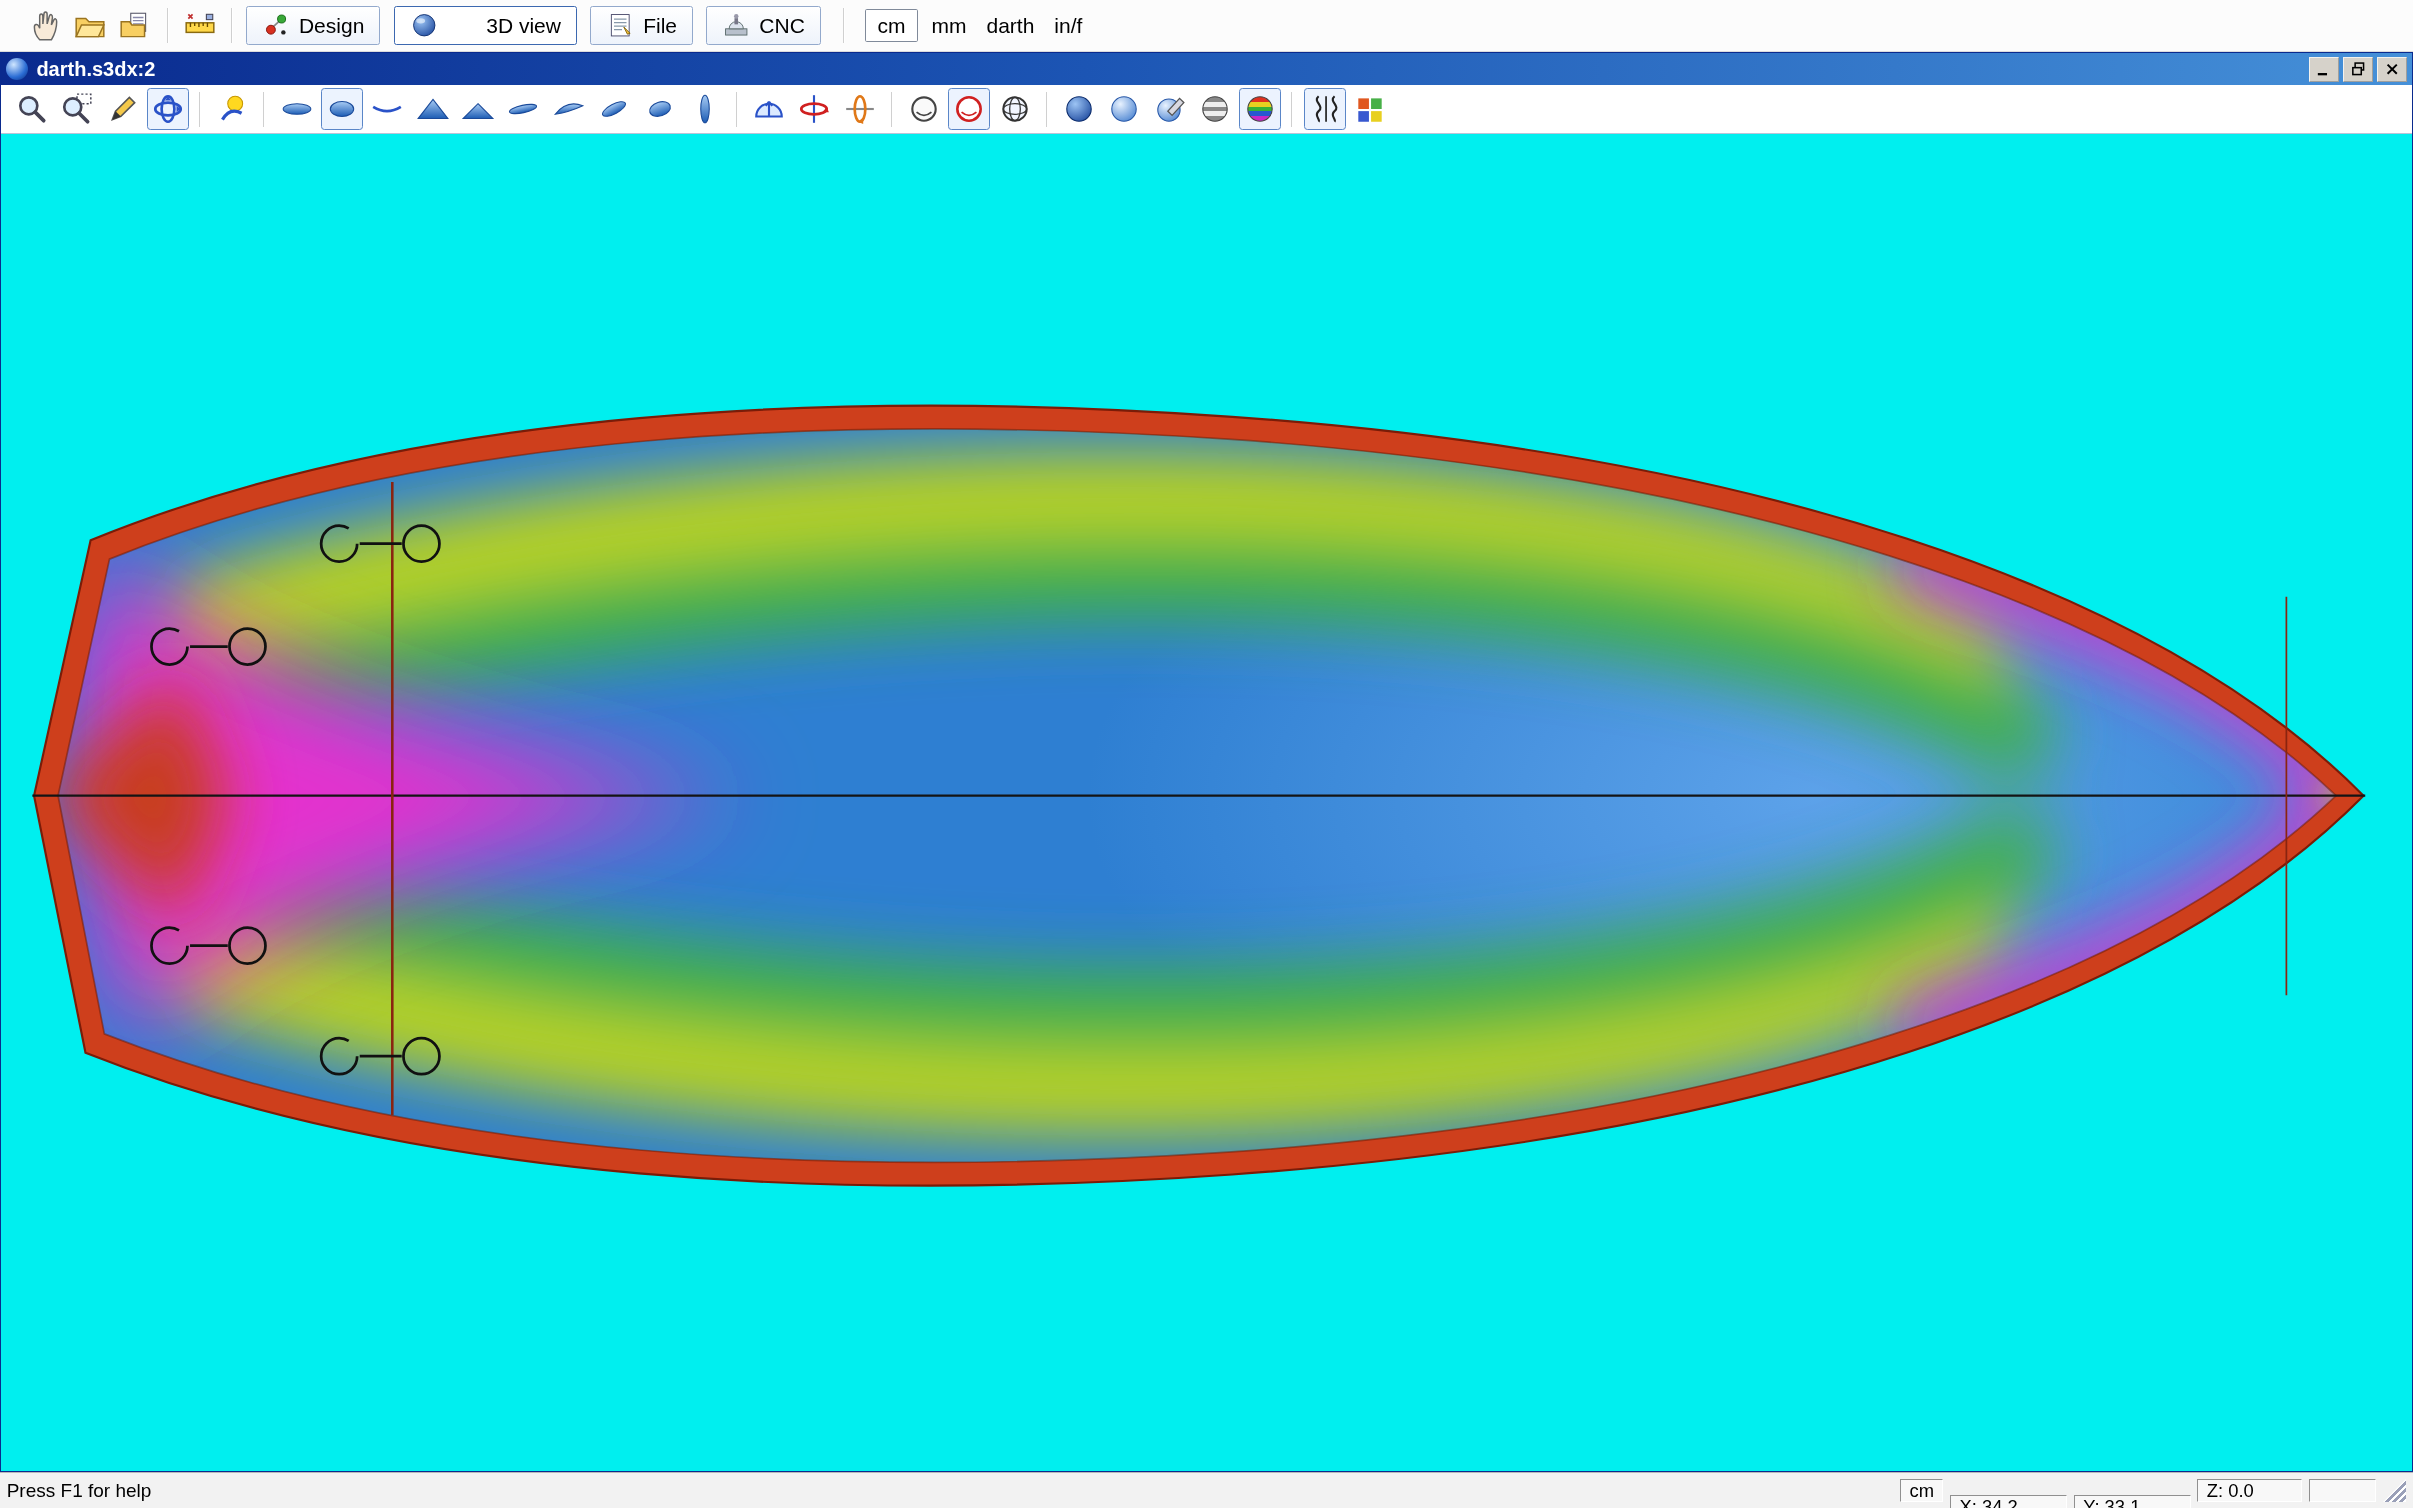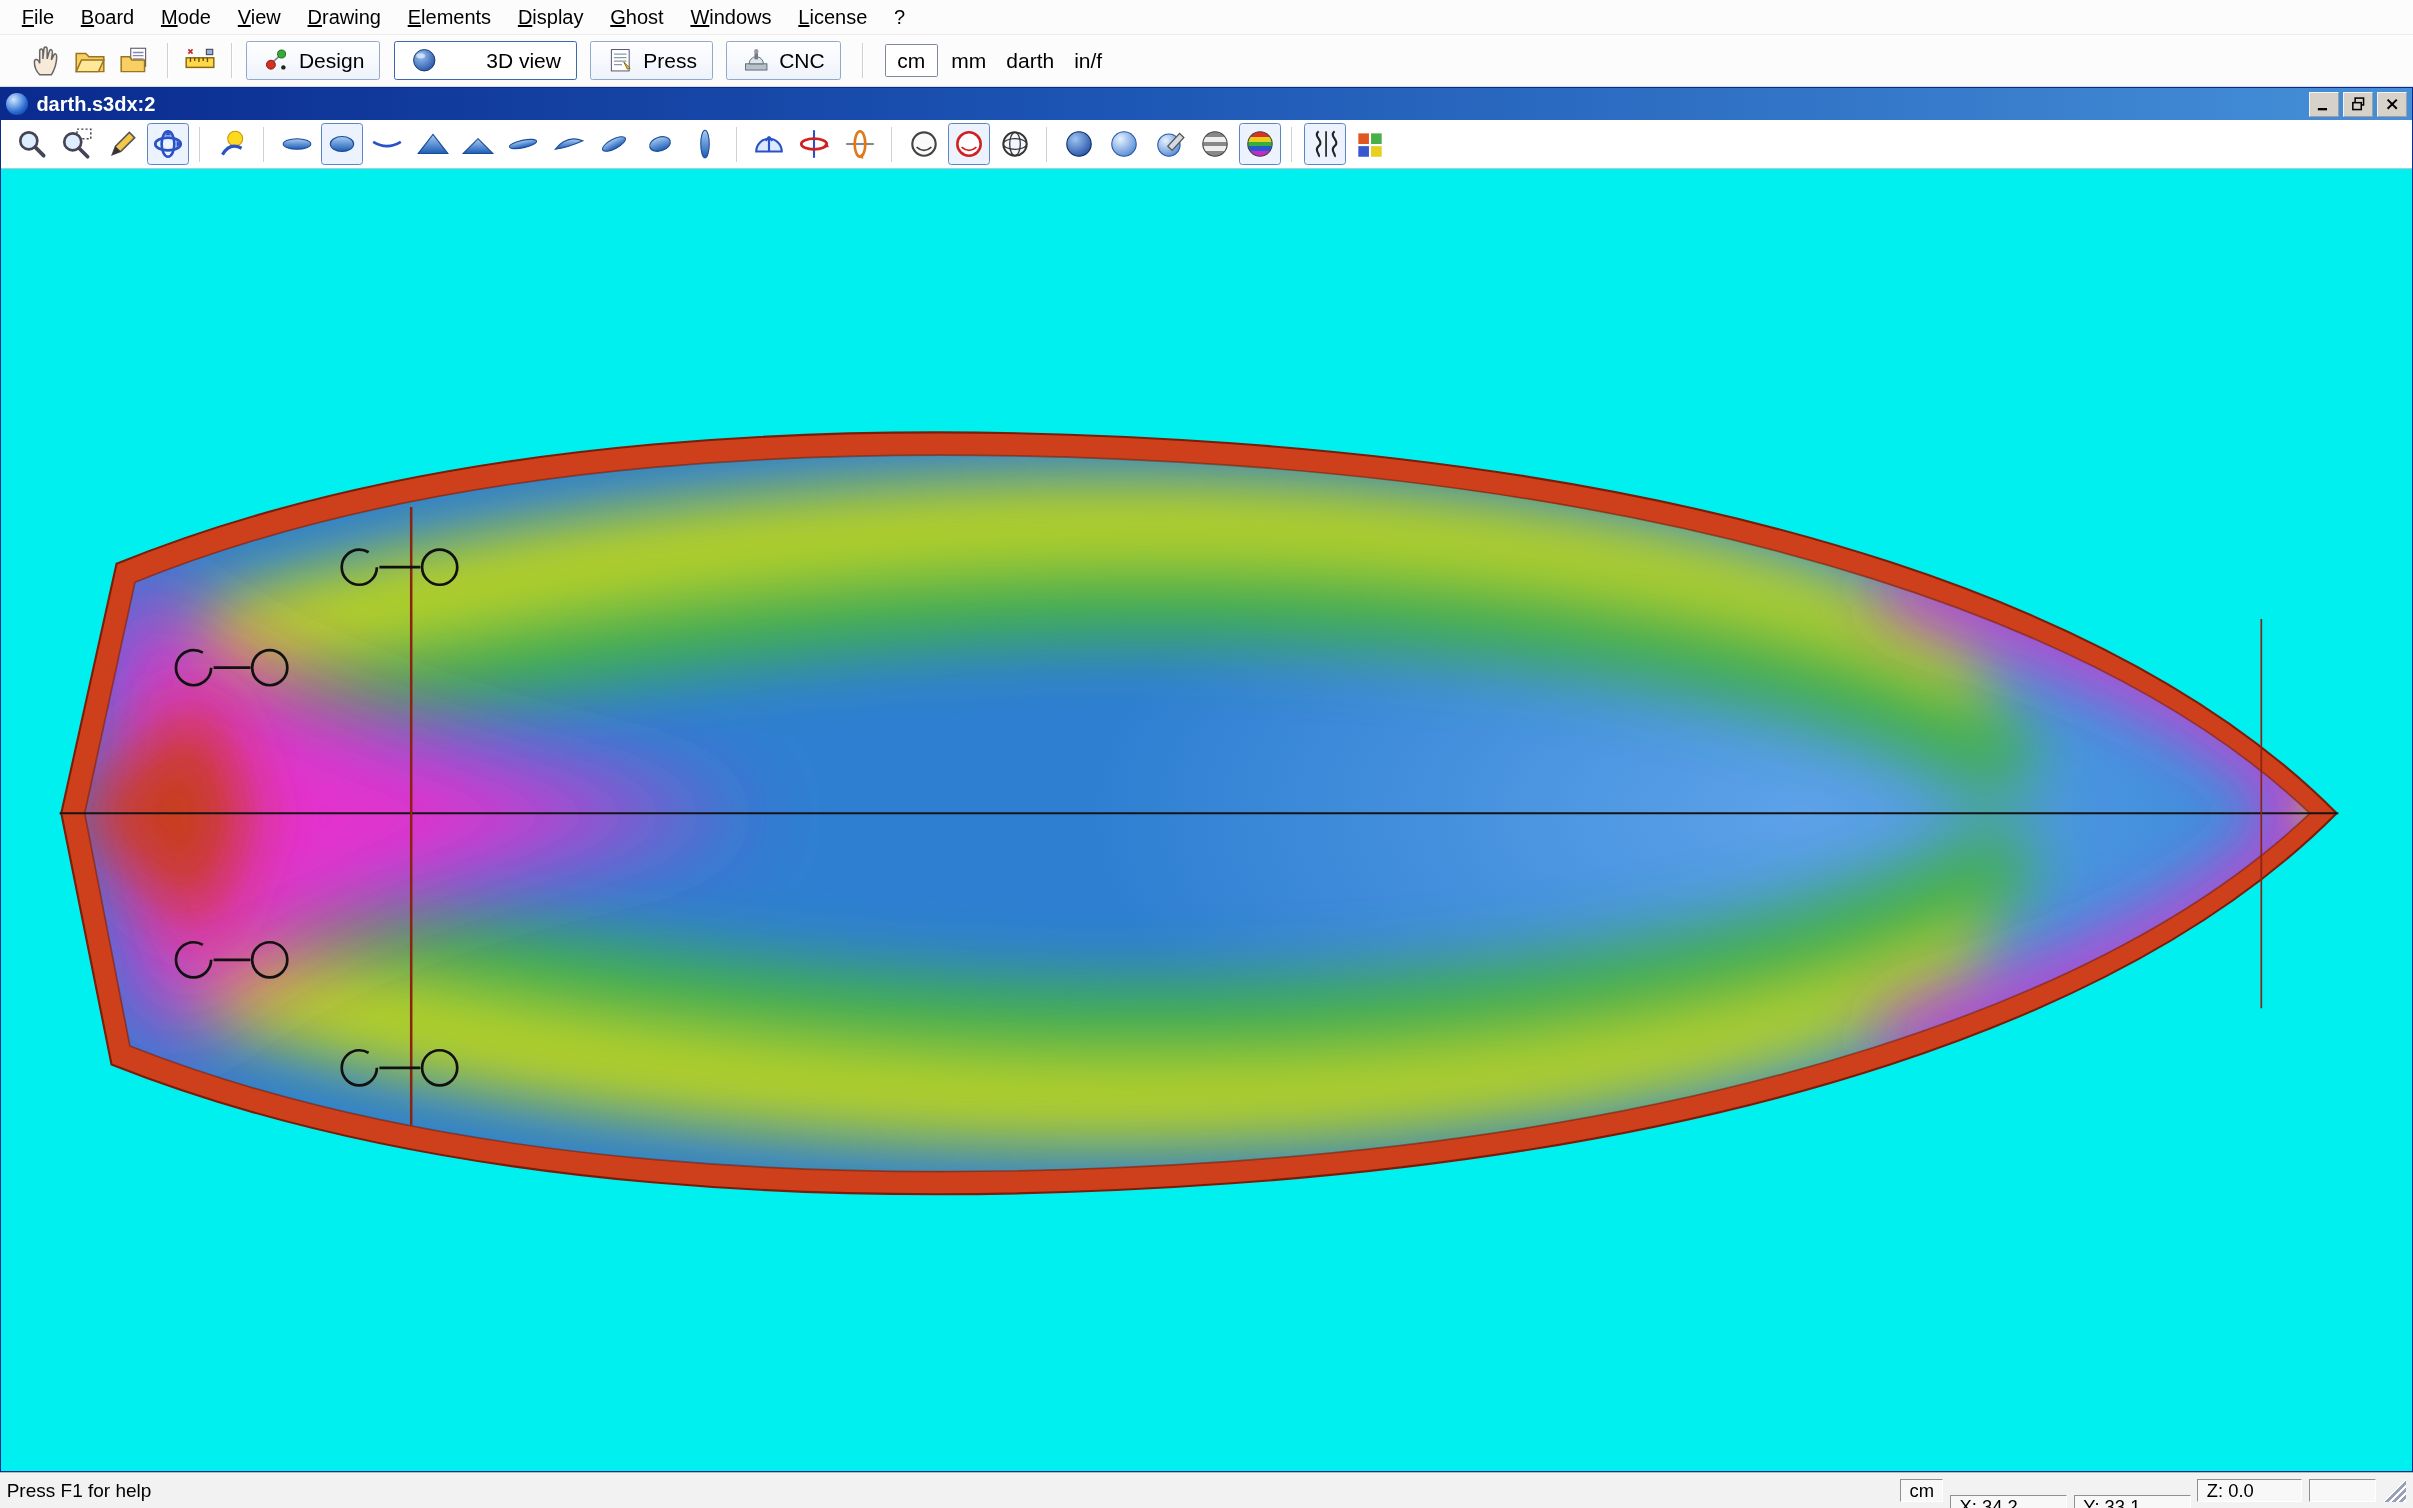--- a/index.html
+++ b/index.html
@@ -258,33 +258,20 @@
   <symbol id="sym-grid" viewBox="0 0 32 32">
     <rect x="5" y="6" width="10" height="10" fill="#e05820"></rect>
     <rect x="17" y="6" width="10" height="10" fill="#48b048"></rect>
     <rect x="5" y="18" width="10" height="10" fill="#3858d0"></rect>
     <rect x="17" y="18" width="10" height="10" fill="#e8d020"></rect>
   </symbol>
 </svg>
 
 <div class="app">
 
-  <div class="menubar">
-    <span class="menu-item">File</span>
-    <span class="menu-item">Board</span>
-    <span class="menu-item">Mode</span>
-    <span class="menu-item">View</span>
-    <span class="menu-item">Drawing</span>
-    <span class="menu-item">Elements</span>
-    <span class="menu-item">Display</span>
-    <span class="menu-item">Ghost</span>
-    <span class="menu-item">Windows</span>
-    <span class="menu-item">License</span>
-    <span class="menu-item">?</span>
-  </div>
 
   <div class="toolbar">
     <div class="icon-strip" id="main-tool-icons">
         <button class="tbtn" title="select-hand-icon">
           <svg viewBox="0 0 32 32" class="ticon">
             <use href="#sym-hand"></use>
           </svg>
         </button>
         <button class="tbtn" title="open-board-icon">
           <svg viewBox="0 0 32 32" class="ticon">
@@ -314,21 +301,21 @@
       <button class="mode-btn active">
         <svg class="micon" viewBox="0 0 32 32">
             <use href="#sym-3dview"></use>
           </svg>
         <span>3D view</span>
       </button>
       <button class="mode-btn">
         <svg class="micon" viewBox="0 0 32 32">
             <use href="#sym-plan"></use>
           </svg>
-        <span>Press</span>
+        <span>File</span>
       </button>
       <button class="mode-btn">
         <svg class="micon" viewBox="0 0 32 32">
             <use href="#sym-cnc"></use>
           </svg>
         <span>CNC</span>
       </button>
     </div>
     <span class="vsep"></span>
     <div class="unit-group">

